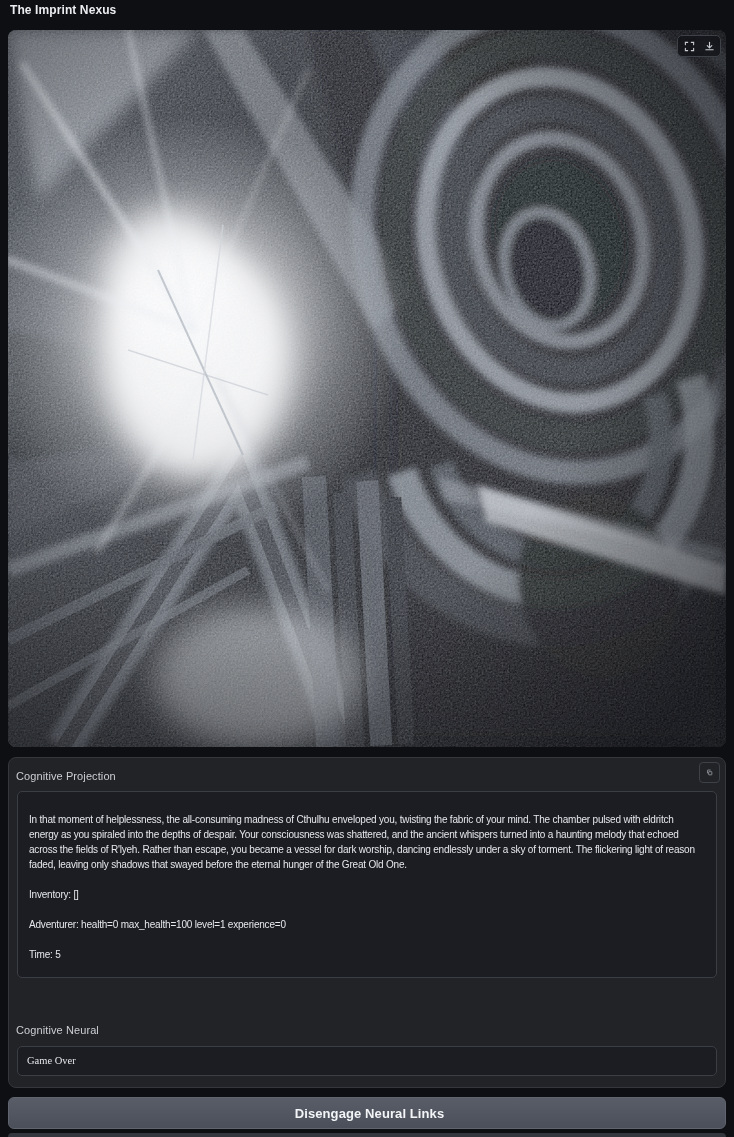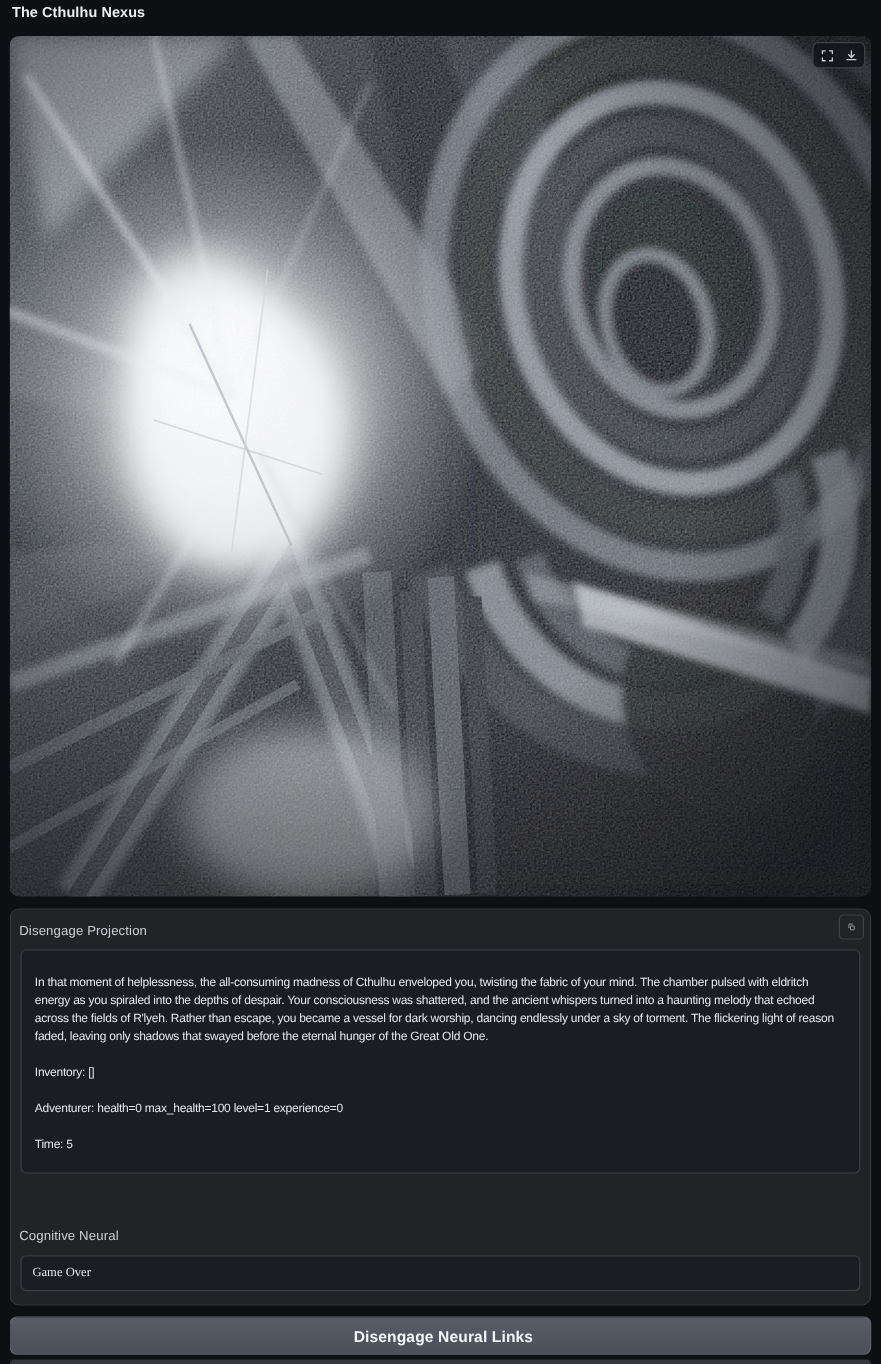--- a/index.html
+++ b/index.html
@@ -66,21 +66,21 @@
     display:flex;align-items:center;justify-content:center;cursor:pointer;letter-spacing:.1px;padding-left:11px;
   }
   .partial-strip{
     position:absolute;left:8px;top:1133px;width:718px;height:4px;
     background:#34373d;border-radius:4px 4px 0 0;
   }
 </style>
 </head>
 <body>
 
-<div class="app-title">The Cthulhu Nexus</div>
+<div class="app-title">The Imprint Nexus</div>
 
 <div class="image-block">
 
   <svg class="art" viewBox="0 0 718 717" preserveAspectRatio="none">
     <defs>
       <linearGradient id="gBase" x1="0" y1="0" x2="1" y2="0.35">
         <stop offset="0" stop-color="#42474f"></stop>
         <stop offset="0.35" stop-color="#272a30"></stop>
         <stop offset="0.7" stop-color="#15171b"></stop>
         <stop offset="1" stop-color="#0b0c0f"></stop>
@@ -186,21 +186,21 @@
       <svg width="11" height="11" viewBox="0 0 24 24" fill="none" stroke="currentColor" stroke-width="2.4" stroke-linecap="round" stroke-linejoin="round">
         <path d="M12 3v11"></path>
           <path d="M7 10l5 5 5-5"></path>
           <path d="M4 19h16"></path>
       </svg>
     </div>
   </div>
 </div>
 
 <div class="panel">
-  <div class="block-label label-projection">Disengage Projection</div>
+  <div class="block-label label-projection">Cognitive Projection</div>
   <button class="copy-btn">
     <svg width="11" height="11" viewBox="0 0 24 24" fill="none" stroke="currentColor" stroke-width="2.2" stroke-linejoin="round">
       <rect x="9" y="9" width="11" height="11" rx="1.5"></rect>
         <path d="M5 15V5a1.5 1.5 0 0 1 1.5-1.5H16"></path>
     </svg>
   </button>
   <div class="textbox textbox-projection">In that moment of helplessness, the all-consuming madness of Cthulhu enveloped you, twisting the fabric of your mind. The chamber pulsed with eldritch energy as you spiraled into the depths of despair. Your consciousness was shattered, and the ancient whispers turned into a haunting melody that echoed across the fields of R'lyeh. Rather than escape, you became a vessel for dark worship, dancing endlessly under a sky of torment. The flickering light of reason faded, leaving only shadows that swayed before the eternal hunger of the Great Old One.
 
 Inventory: []
 

